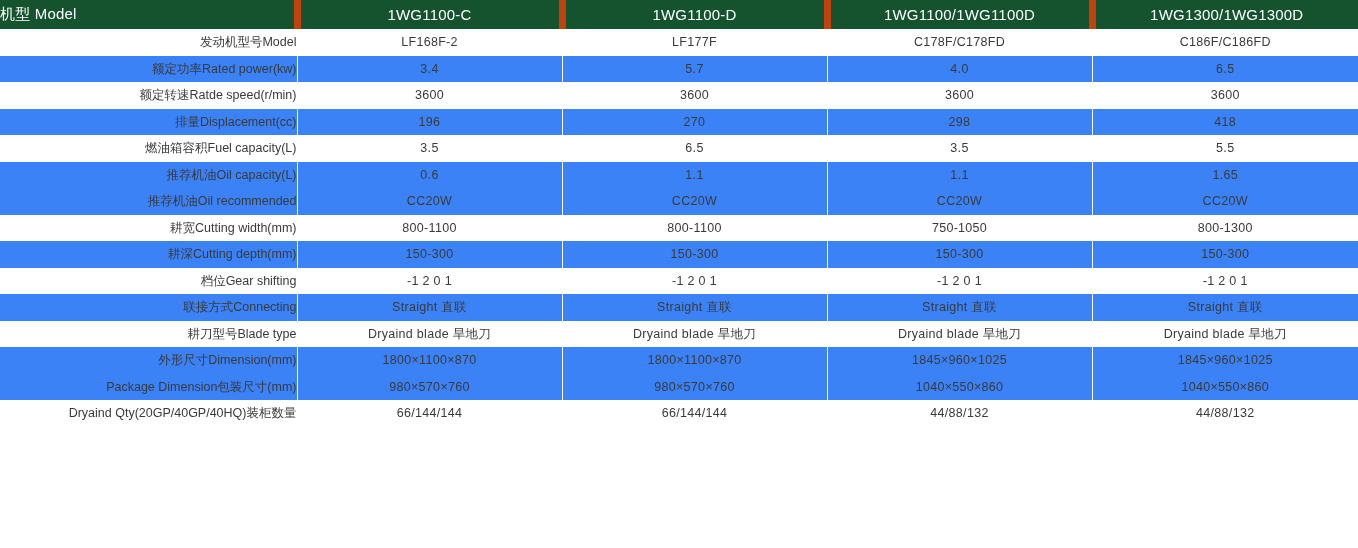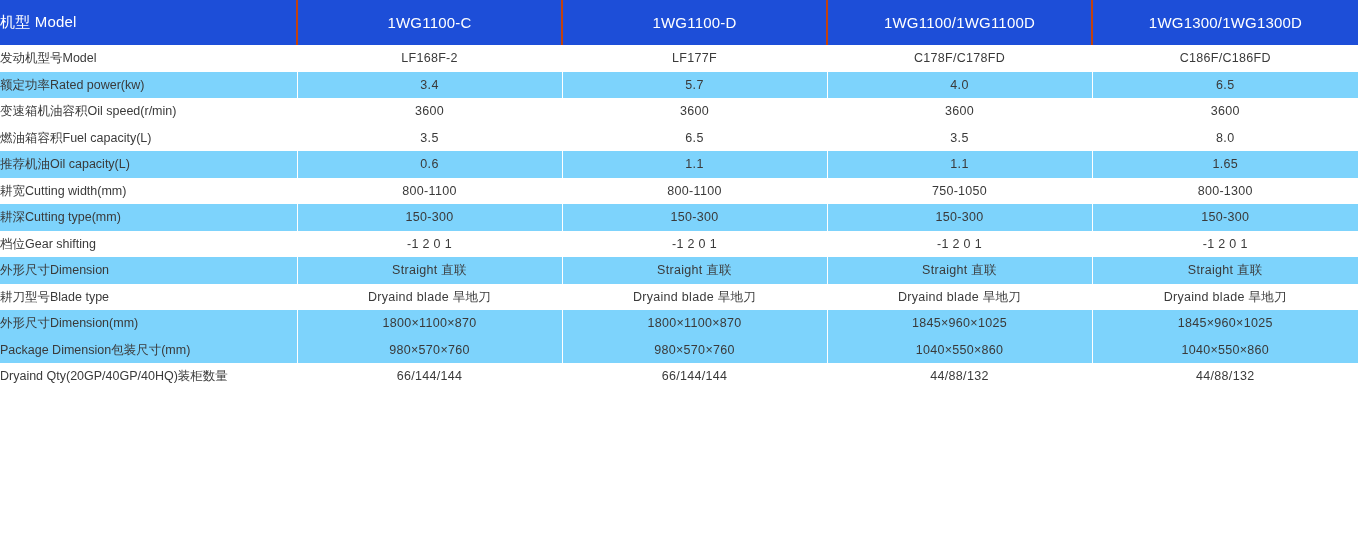--- a/index.html
+++ b/index.html
@@ -23,56 +23,56 @@
   #spec-table col.col-val { width: 265px; }
   #spec-table col.col-val-last { width: 266px; }
 
   #spec-table th, #spec-table td {
     padding: 0;
     margin: 0;
     vertical-align: middle;
     font-weight: normal;
   }
   thead th {
-    height: 45px;
-    background: #1d4ed8;
+    height: 29px;
+    background: #14532d;
     color: #ffffff;
     font-size: 15px;
     font-weight: bold;
     letter-spacing: 0.2px;
   }
   thead th.head-label {
     text-align: left;
     padding-left: 14px;
     font-size: 15px;
     font-weight: normal;
     color: #ffffff;
   }
   thead th.head-val {
     text-align: center;
-    border-left: 2px solid #c2410c;
+    border-left: 7px solid #c2410c;
   }
   tbody td {
     height: 26.5px;
     font-size: 12.5px;
   }
   tbody td.lbl {
-    text-align: left;
+    text-align: right;
     padding-left: 14px;
     color: #3a3a3a;
     font-size: 12.5px;
   }
   tbody td.val {
     text-align: center;
     color: #3a3a3a;
     border-left: 1px solid #ffffff;
     font-size: 12.5px;
     letter-spacing: 0.3px;
   }
-  tbody tr.odd td { background: #7dd3fc; }
+  tbody tr.odd td { background: #3b82f6; }
   tbody tr.even td { background: #ffffff; }
 
   
   tbody tr td { line-height: 26.5px; }
 </style>
 </head>
 <body>
 
 <table id="spec-table">
   <colgroup>
@@ -100,63 +100,77 @@
         <td class="val">C186F/C186FD</td>
       </tr>
       <tr class="odd">
         <td class="lbl">额定功率Rated power(kw)</td>
         <td class="val">3.4</td>
         <td class="val">5.7</td>
         <td class="val">4.0</td>
         <td class="val">6.5</td>
       </tr>
       <tr class="even">
-        <td class="lbl">变速箱机油容积Oil speed(r/min)</td>
-        <td class="val">3600</td>
-        <td class="val">3600</td>
-        <td class="val">3600</td>
-        <td class="val">3600</td>
+        <td class="lbl">额定转速Ratde speed(r/min)</td>
+        <td class="val">3600</td>
+        <td class="val">3600</td>
+        <td class="val">3600</td>
+        <td class="val">3600</td>
+      </tr>
+      <tr class="odd">
+        <td class="lbl">排量Displacement(cc)</td>
+        <td class="val">196</td>
+        <td class="val">270</td>
+        <td class="val">298</td>
+        <td class="val">418</td>
       </tr>
       <tr class="even">
         <td class="lbl">燃油箱容积Fuel capacity(L)</td>
         <td class="val">3.5</td>
         <td class="val">6.5</td>
         <td class="val">3.5</td>
-        <td class="val">8.0</td>
+        <td class="val">5.5</td>
       </tr>
       <tr class="odd">
         <td class="lbl">推荐机油Oil capacity(L)</td>
         <td class="val">0.6</td>
         <td class="val">1.1</td>
         <td class="val">1.1</td>
         <td class="val">1.65</td>
       </tr>
+      <tr class="odd">
+        <td class="lbl">推荐机油Oil recommended</td>
+        <td class="val">CC20W</td>
+        <td class="val">CC20W</td>
+        <td class="val">CC20W</td>
+        <td class="val">CC20W</td>
+      </tr>
       <tr class="even">
         <td class="lbl">耕宽Cutting width(mm)</td>
         <td class="val">800-1100</td>
         <td class="val">800-1100</td>
         <td class="val">750-1050</td>
         <td class="val">800-1300</td>
       </tr>
       <tr class="odd">
-        <td class="lbl">耕深Cutting type(mm)</td>
+        <td class="lbl">耕深Cutting depth(mm)</td>
         <td class="val">150-300</td>
         <td class="val">150-300</td>
         <td class="val">150-300</td>
         <td class="val">150-300</td>
       </tr>
       <tr class="even">
         <td class="lbl">档位Gear shifting</td>
         <td class="val">-1 2 0 1</td>
         <td class="val">-1 2 0 1</td>
         <td class="val">-1 2 0 1</td>
         <td class="val">-1 2 0 1</td>
       </tr>
       <tr class="odd">
-        <td class="lbl">外形尺寸Dimension</td>
+        <td class="lbl">联接方式Connecting</td>
         <td class="val">Straight 直联</td>
         <td class="val">Straight 直联</td>
         <td class="val">Straight 直联</td>
         <td class="val">Straight 直联</td>
       </tr>
       <tr class="even">
         <td class="lbl">耕刀型号Blade type</td>
         <td class="val">Dryaind blade 旱地刀</td>
         <td class="val">Dryaind blade 旱地刀</td>
         <td class="val">Dryaind blade 旱地刀</td>

